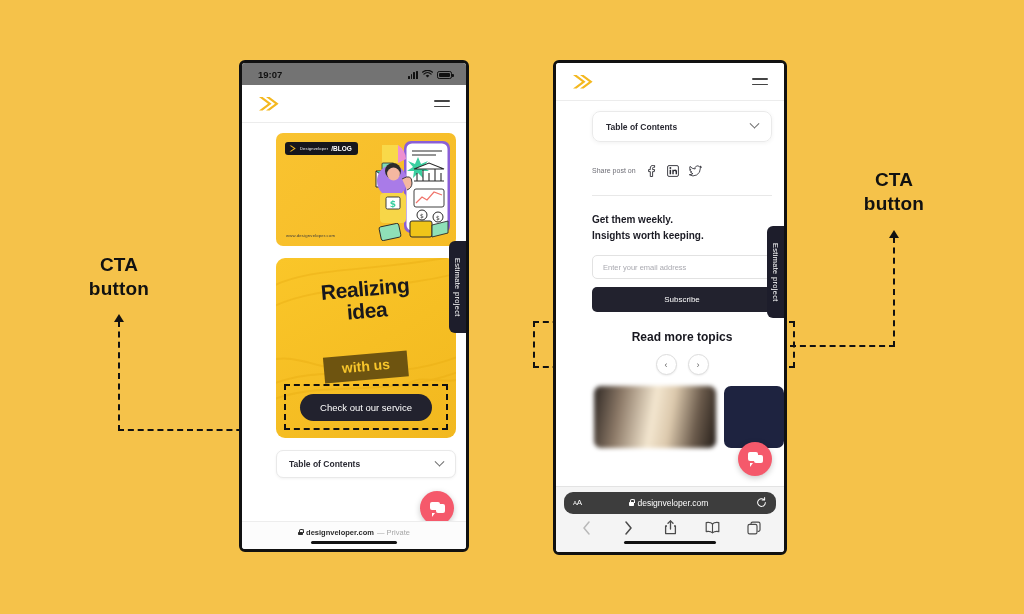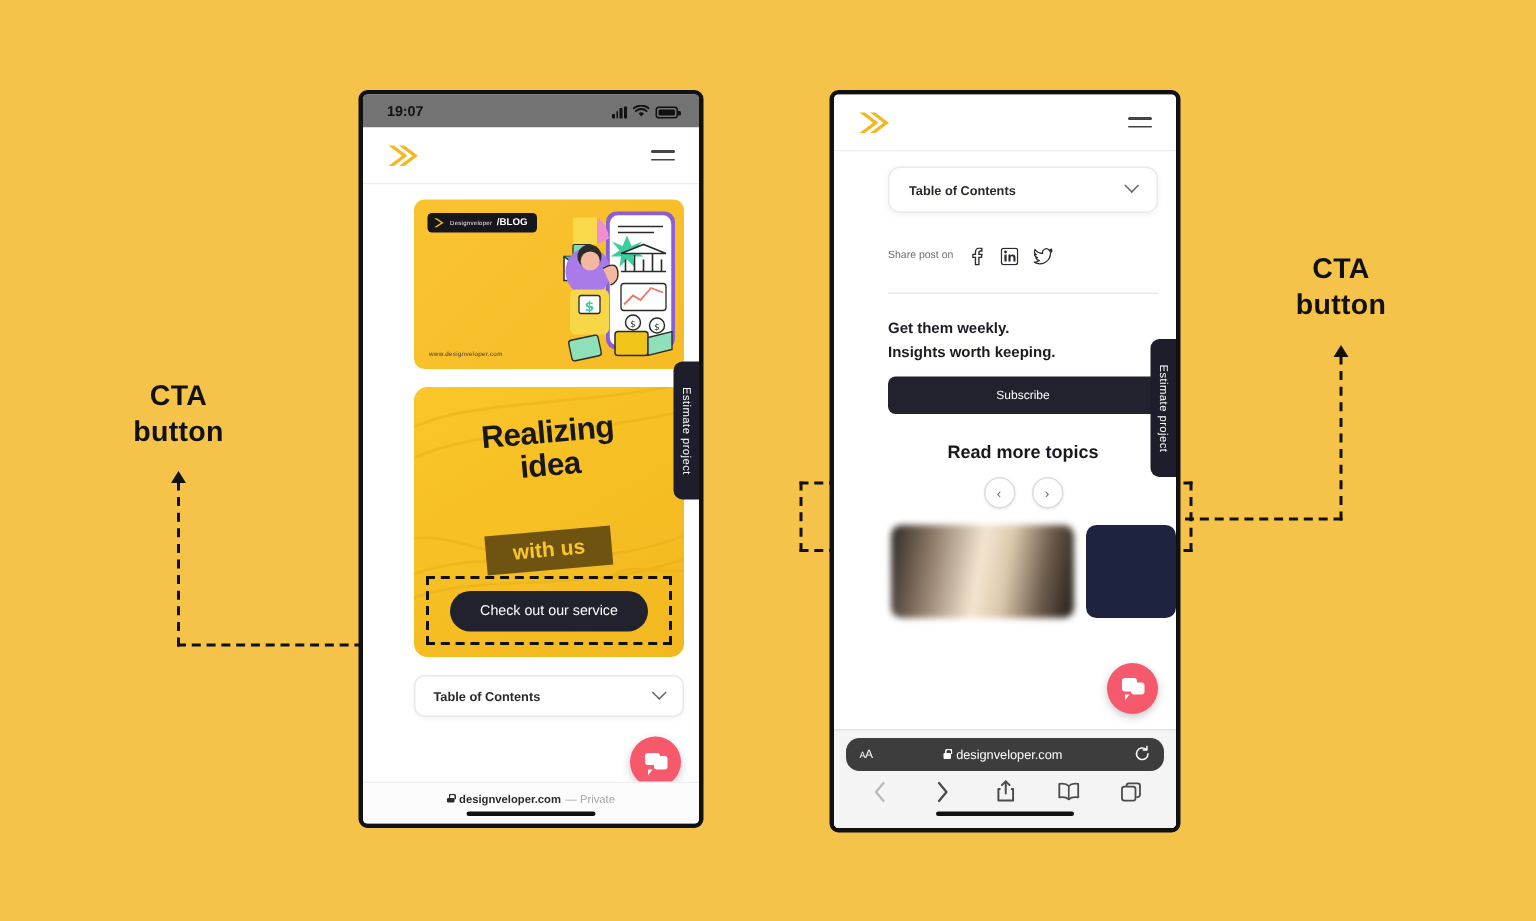--- a/index.html
+++ b/index.html
@@ -577,20 +577,23 @@
       </span>
     </div>
 
     <div class="divider"></div>
 
     <div class="news-title">
       <div>Get them weekly.</div>
       <div>Insights worth keeping.</div>
     </div>
 
+    <div class="email-field">
+      <span>Enter your email address</span>
+    </div>
 
     <div class="sub-btn">Subscribe</div>
 
     <div class="readmore">Read more topics</div>
 
     <div class="carousel-nav">
       <span class="cnav">‹</span>
       <span class="cnav">›</span>
     </div>
 

